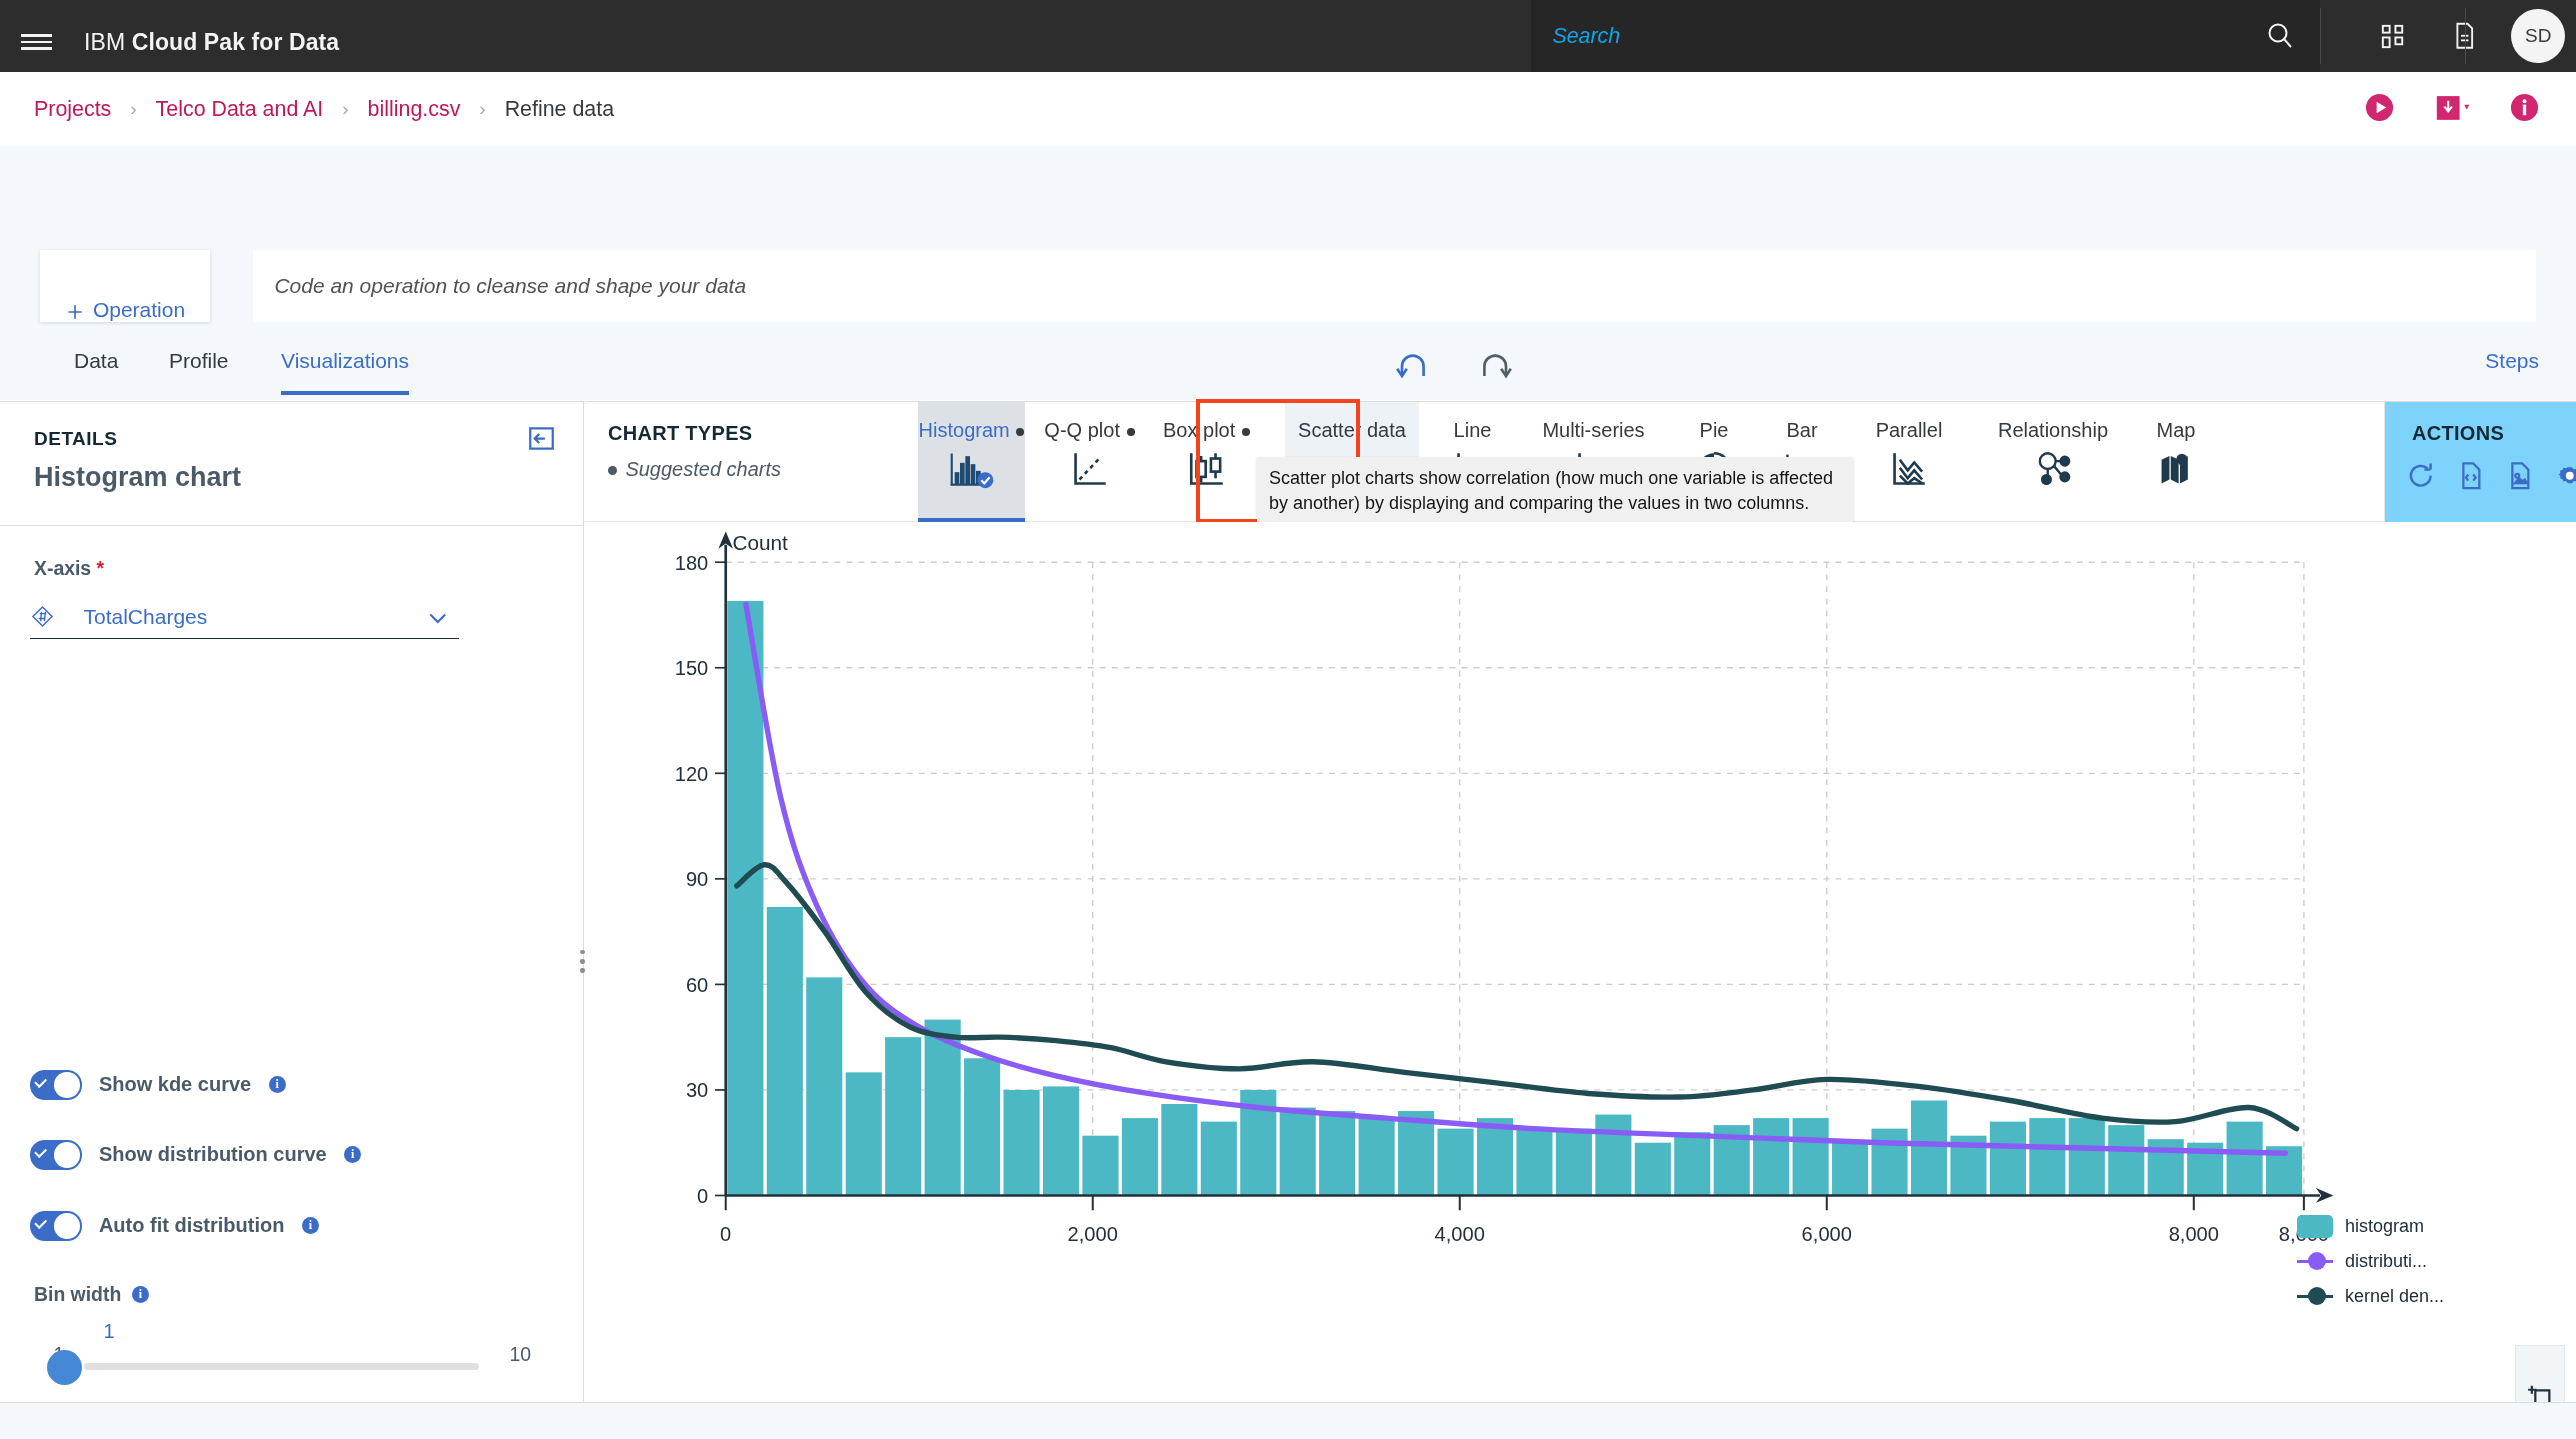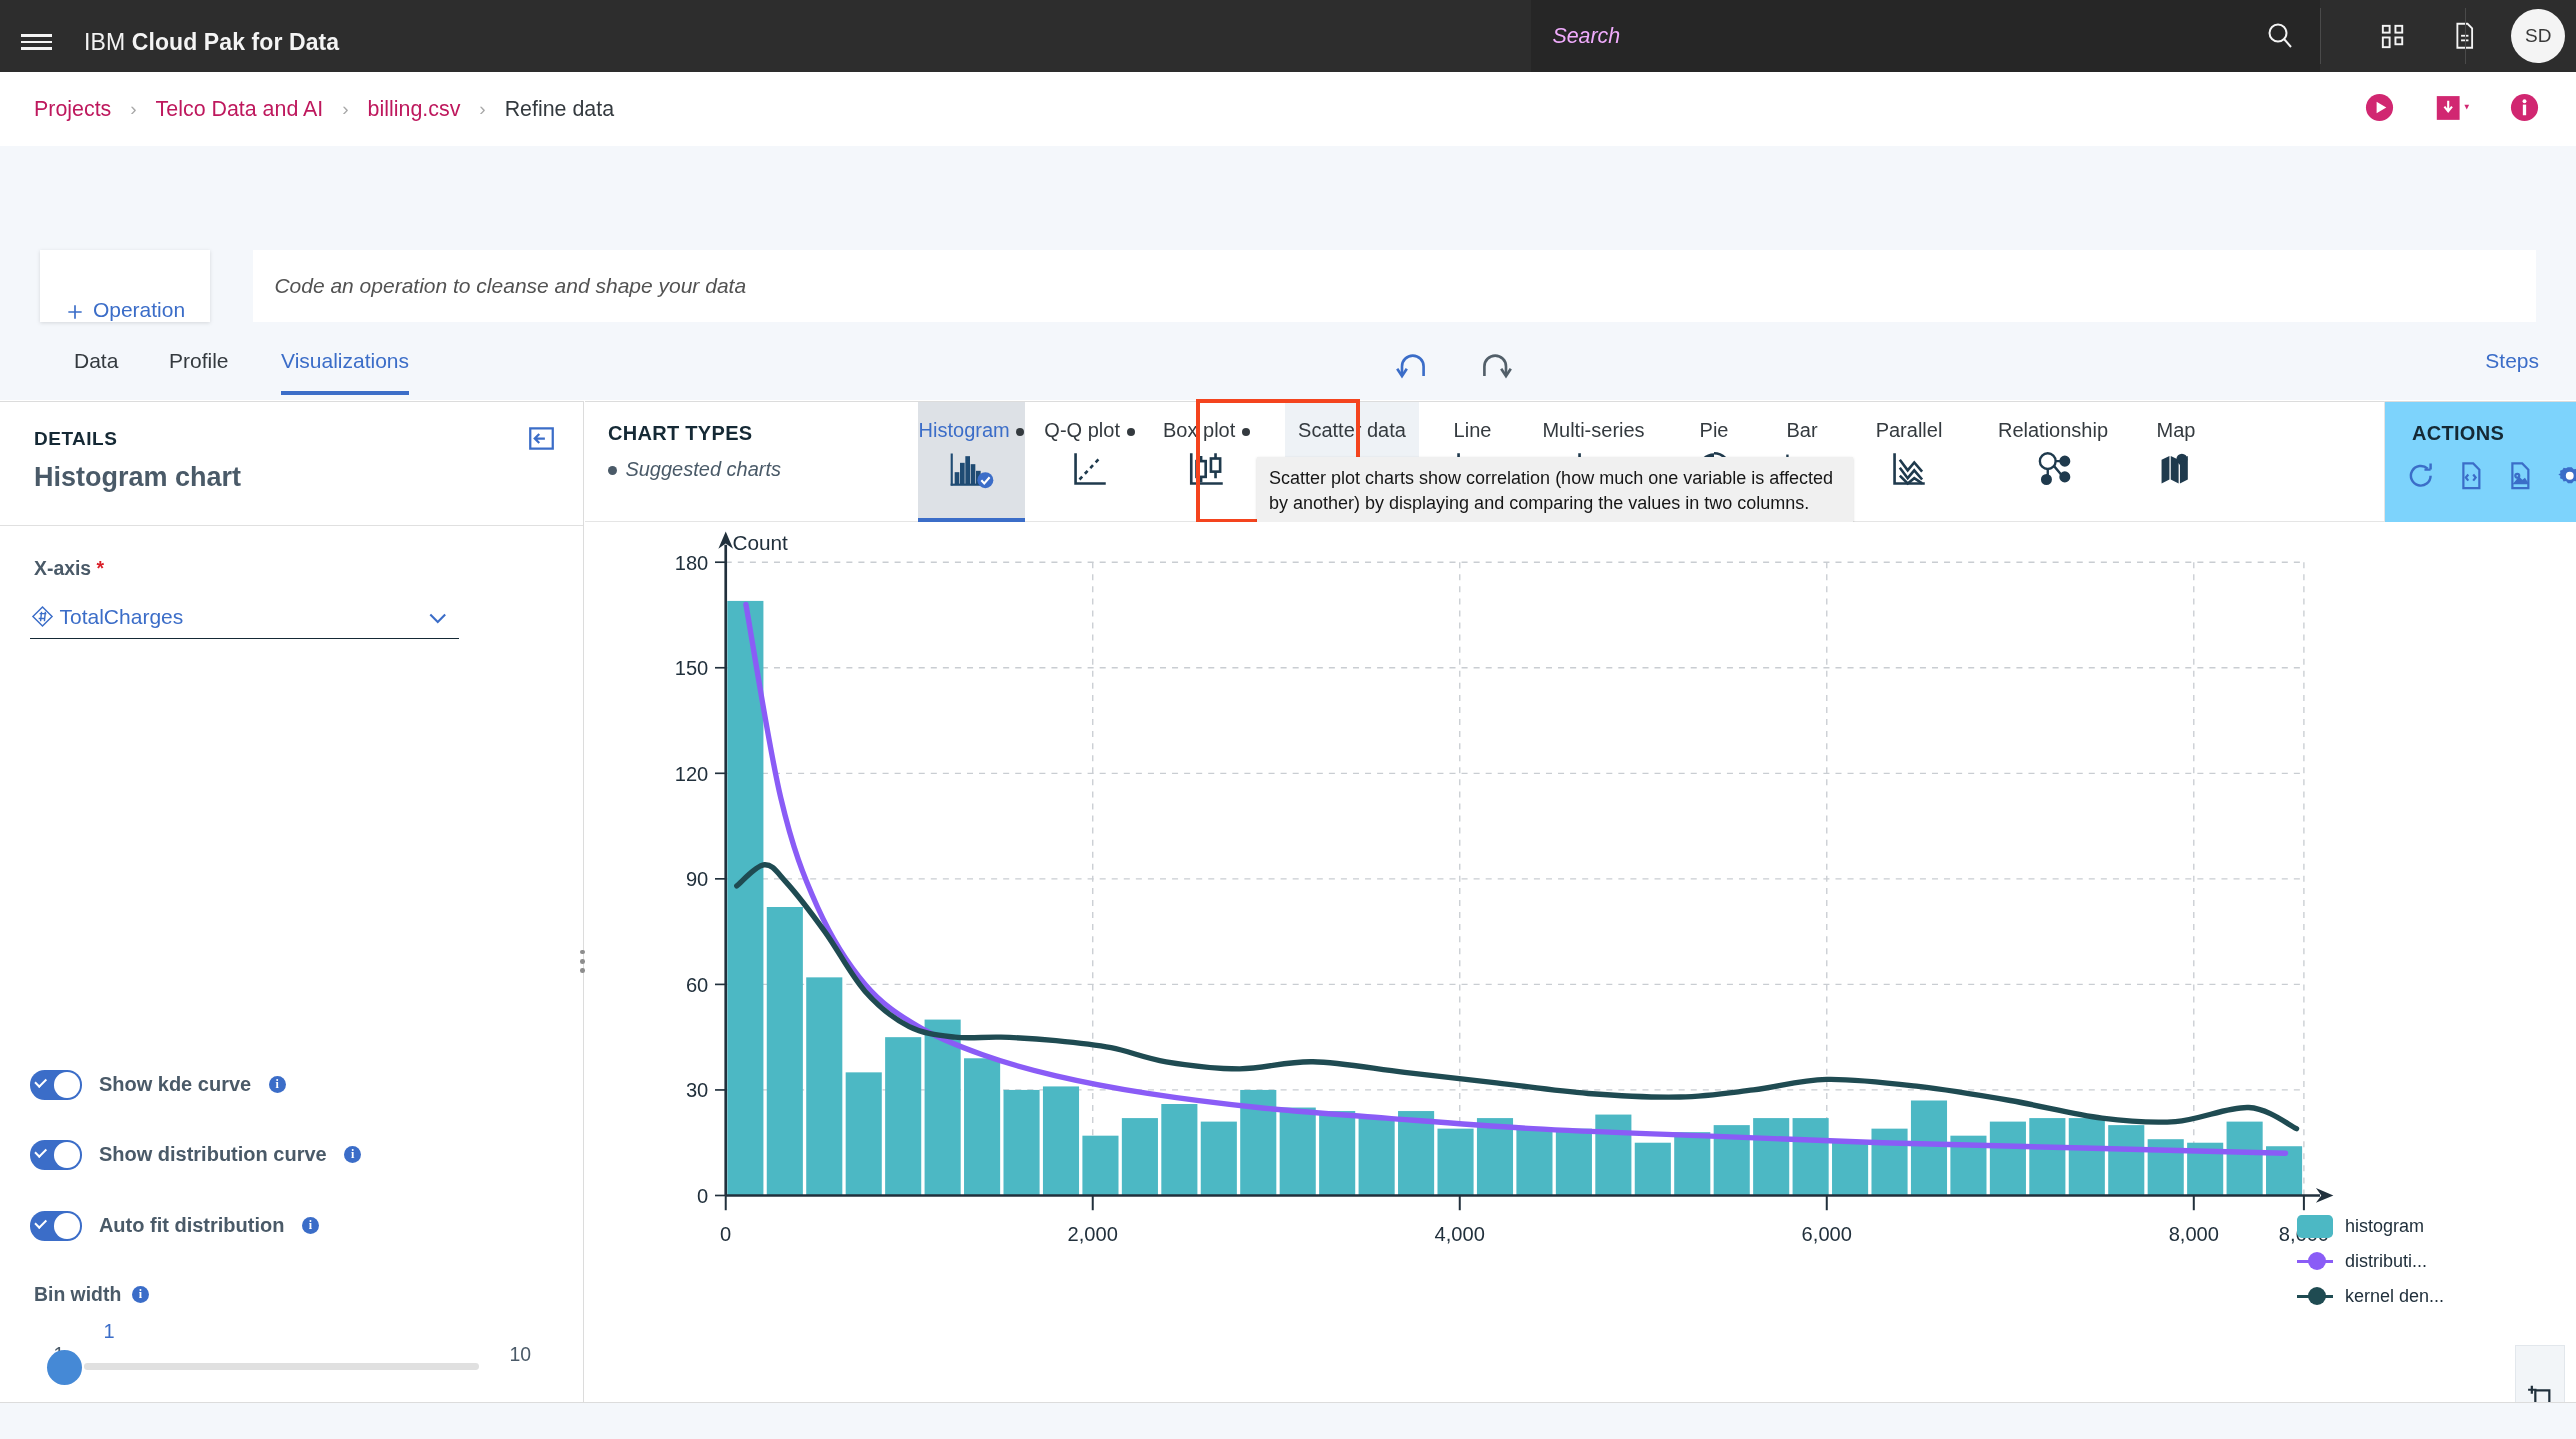--- a/index.html
+++ b/index.html
@@ -18,21 +18,21 @@
   }
   .hamburger { width:72px; height:72px; display:flex; align-items:center; justify-content:center; cursor:pointer; }
   .hamburger span { display:block; width:31px; height:2.7px; background:#f4f4f4; margin:4px 0; }
   .brand { color:#f4f4f4; font-size:23px; letter-spacing:0.1px; margin-left:12px; }
   .brand b { font-weight:700; }
   .brand i { font-style:normal; font-weight:400; }
   .searchwrap {
     position:absolute; left:1531px; top:0; width:789px; height:72px;
     background:#262626; display:flex; align-items:center;
   }
-  .searchwrap .ph { color:#f0abfc; font-size:21.4px; font-style:italic; margin-left:21.4px; }
+  .searchwrap .ph { color:#0ea5e9; font-size:21.4px; font-style:italic; margin-left:21.4px; }
   .searchwrap .mag { position:absolute; right:24px; top:20px; }
   .topicons { position:absolute; right:75px; top:0; height:72px; display:flex; align-items:center; }
   .topicon { width:72px; height:72px; display:flex; align-items:center; justify-content:center; cursor:pointer; }
   .avatar {
     position:absolute; right:10.7px; top:9.4px; width:54px; height:54px; border-radius:50%;
     background:#f4f4f4; color:#393939; font-size:19px; display:flex; align-items:center; justify-content:center;
   }
   .divline-v { position:absolute; top:8px; width:0.7px; height:56px; background:#4a4a4a; }
 
   
@@ -75,21 +75,21 @@
   .details-hd .k { position:absolute; left:34px; top:25.5px; font-size:19px; font-weight:700; letter-spacing:0.5px; color:#152935;}
   .details-hd .t { position:absolute; left:34px; top:60px; font-size:27px; font-weight:700; color:#4a5a68;}
   .collapse { position:absolute; right:28px; top:23px; cursor:pointer; }
 
   .fieldlabel { position:absolute; left:34px; font-size:19.4px; font-weight:700; color:#4a5a68; }
   .req { color:#da1e28; }
   .select {
     position:absolute; left:29.5px; width:429px; height:43px; border-bottom:1.3px solid #152935;
     display:flex; align-items:center; cursor:pointer;
   }
-  .select .val { color:#3b6dc8; font-size:21px; margin-left:30px; }
+  .select .val { color:#3b6dc8; font-size:21px; margin-left:54px; }
   .select .chev { position:absolute; right:8px; top:9.4px; }
   .select .coltype { position:absolute; left:1.3px; top:9.4px; }
 
   .toggle-row { position:absolute; left:29.5px; display:flex; align-items:center; gap:17.4px; }
   .tg { width:52px; height:29.5px; border-radius:14.7px; background:#3b6dc8; position:relative; cursor:pointer; }
   .tg:before { content:""; position:absolute; left:5.4px; top:8px; width:9.4px; height:4.7px;
                border-left:2.7px solid #fff; border-bottom:2.7px solid #fff; transform:rotate(-45deg); }
   .tg:after { content:""; position:absolute; right:2px; top:2px; width:25.5px; height:25.5px; border-radius:50%; background:#fff; }
   .tgl { font-size:20px; font-weight:700; color:#4a5a68; }
   .infoi { width:17px; height:17px; border-radius:50%; background:#3b6dc8; color:#fff; font-size:12px;

